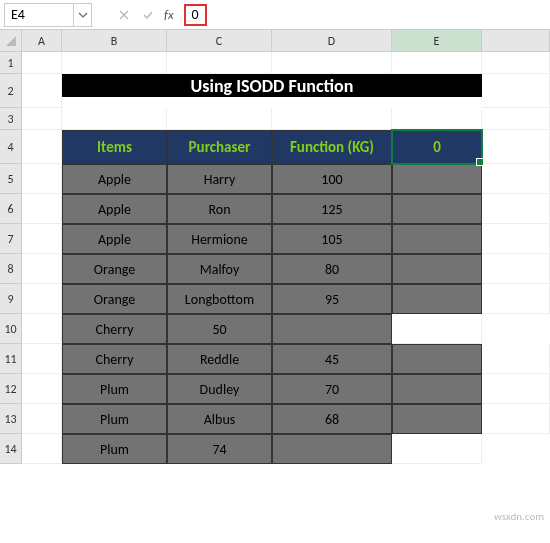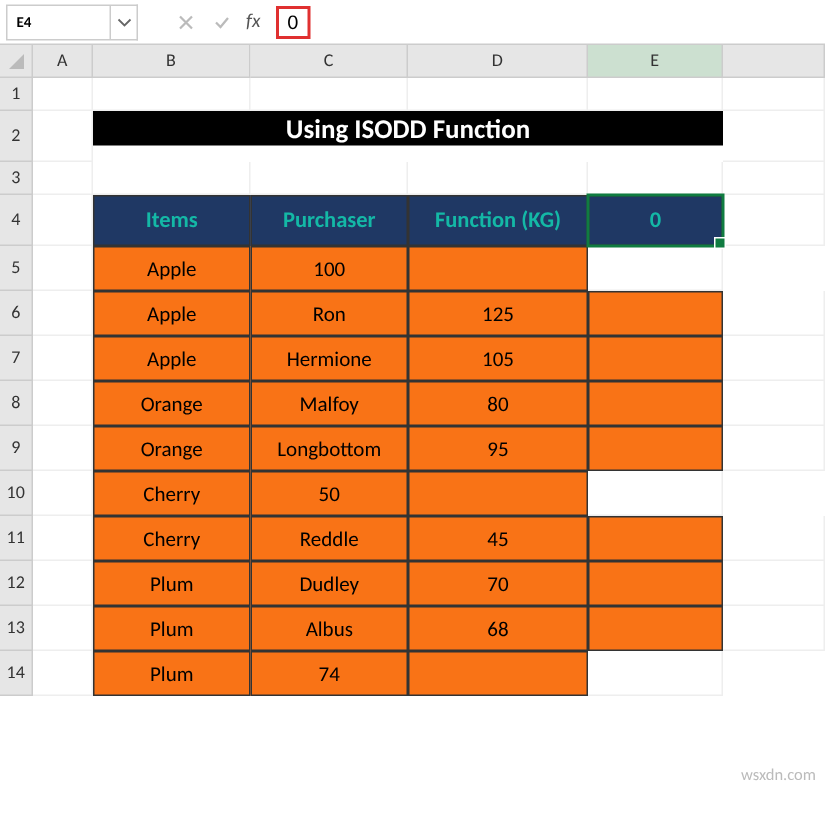--- a/index.html
+++ b/index.html
@@ -20,23 +20,22 @@
       background: #fff;
       padding: 2px 4px;
     }
     .name-box {
       width: 70px;
       height: 24px;
       border: 1px solid #ccc;
       display: flex;
       align-items: center;
       padding: 0 6px;
-      font-size: 10px;
+      font-size: 14px;
       background: #fff;
-      font-weight: bold;
     }
     .name-dd {
       width: 18px; height: 24px;
       border: 1px solid #ccc; border-left: none;
       display: flex; align-items: center; justify-content: center;
       color: #666;
     }
     .fb-gap { width: 20px; }
     .fb-btn {
       width: 24px; height: 24px;
@@ -75,21 +74,21 @@
       background: #000;
       color: #fff;
       font-weight: bold;
       font-size: 18px;
       display: flex; align-items: center; justify-content: center;
       flex: 1;
       height: 23px;
     }
     .tbl-header {
       background: #1f3864;
-      color: #14b8a6;
+      color: #84cc16;
       font-weight: bold;
       display: flex; align-items: center; justify-content: center;
       border: 1px solid #333;
       height: 34px;
       font-size: 15px;
     }
     .tbl-header.sel {
       outline: 2px solid #107c41;
       outline-offset: -1px;
       position: relative;
@@ -100,21 +99,21 @@
       right: -3px; bottom: -3px;
       width: 6px; height: 6px;
       background: #107c41;
       border: 1px solid #fff;
     }
     .tbl-cell {
       border: 1px solid #333;
       display: flex; align-items: center; justify-content: center;
       height: 30px;
       font-size: 14px;
-      background: #f97316;
+      background: #737373;
     }
     .sheet { position: relative; }
     .colhdrs {
       display: grid;
       grid-template-columns: 22px 40px 105px 105px 120px 90px 68px;
       height: 22px;
     }
     .rows {
       display: grid;
       grid-template-columns: 22px 528px;
@@ -226,20 +225,21 @@
       <div class="blank"></div>
     </div>
   </div>
 
   <div id="data-rows">
       <div class="rows row-d">
         <div class="rownum">5</div>
         <div class="rowcells">
           <div class="blank"></div>
           <div class="tbl-cell">Apple</div>
+          <div class="tbl-cell">Harry</div>
           <div class="tbl-cell">100</div>
           <div class="tbl-cell"></div>
           <div class="blank"></div>
         </div>
       </div>
       <div class="rows row-d">
         <div class="rownum">6</div>
         <div class="rowcells">
           <div class="blank"></div>
           <div class="tbl-cell">Apple</div>

